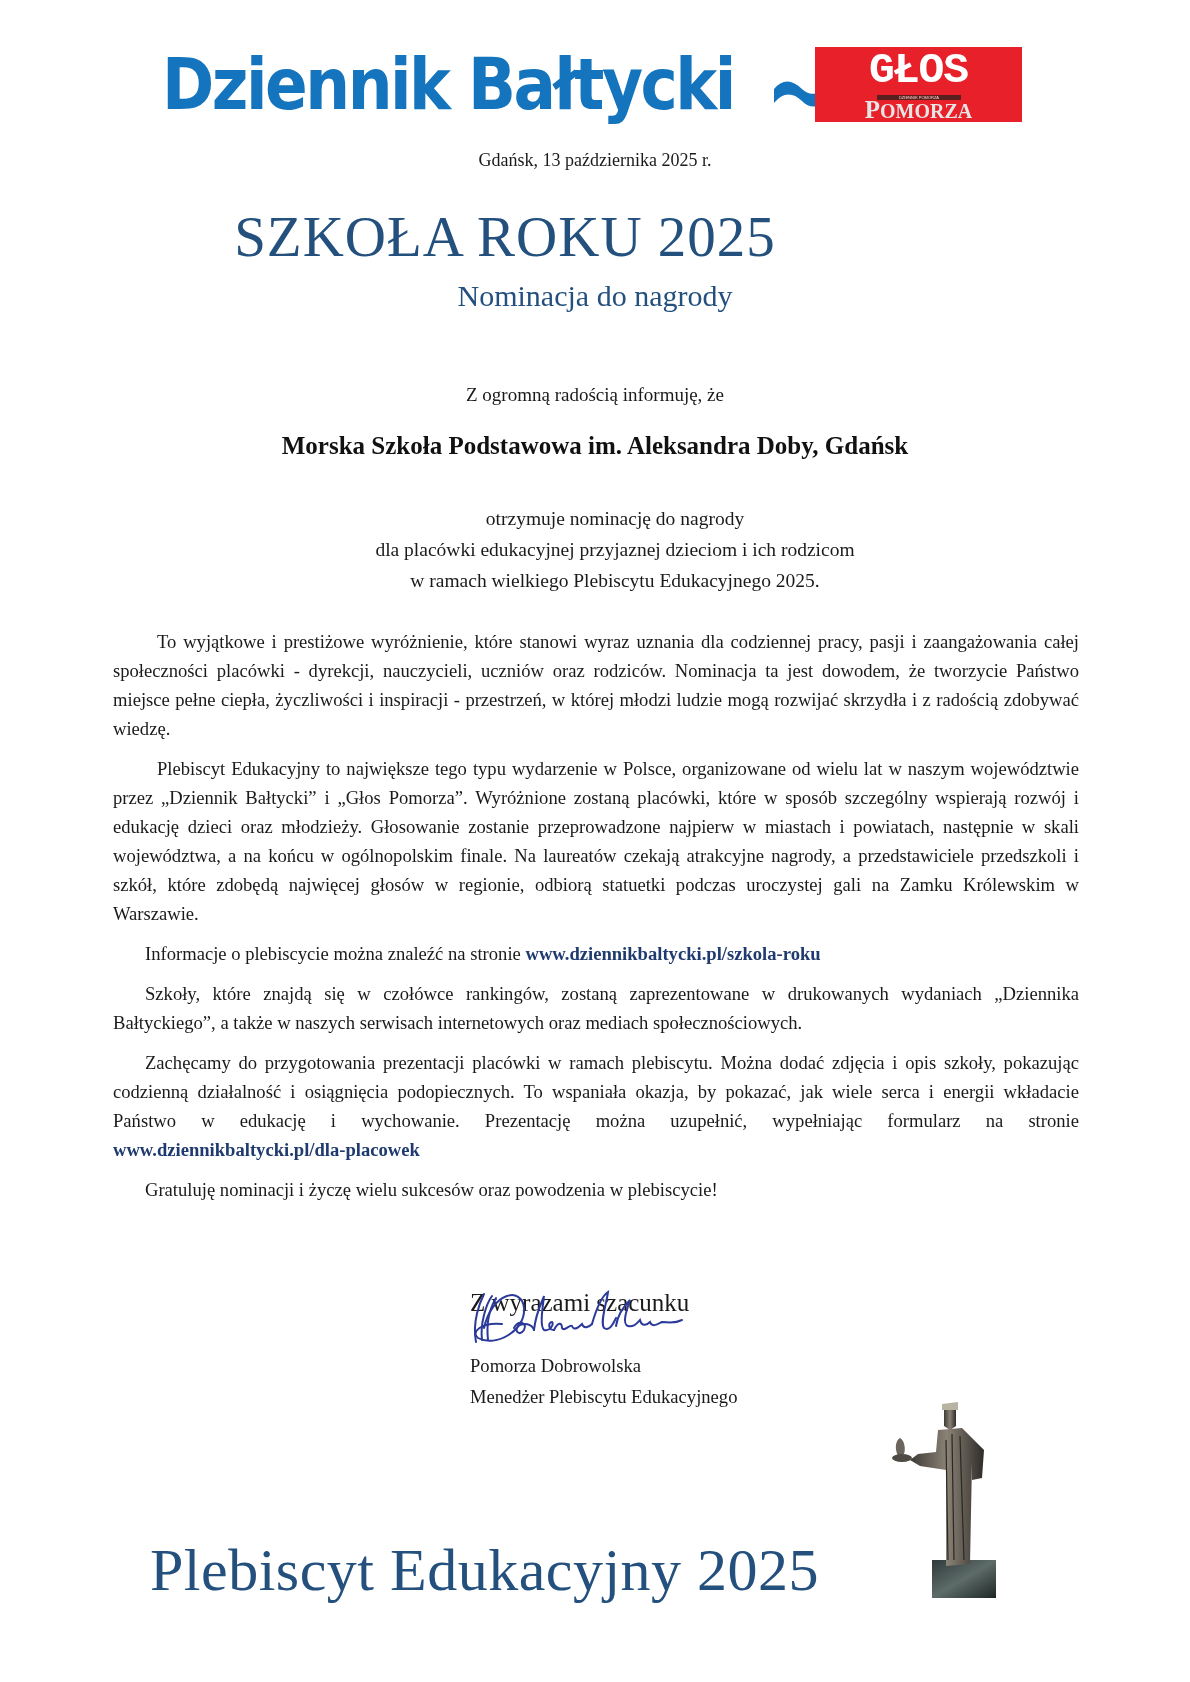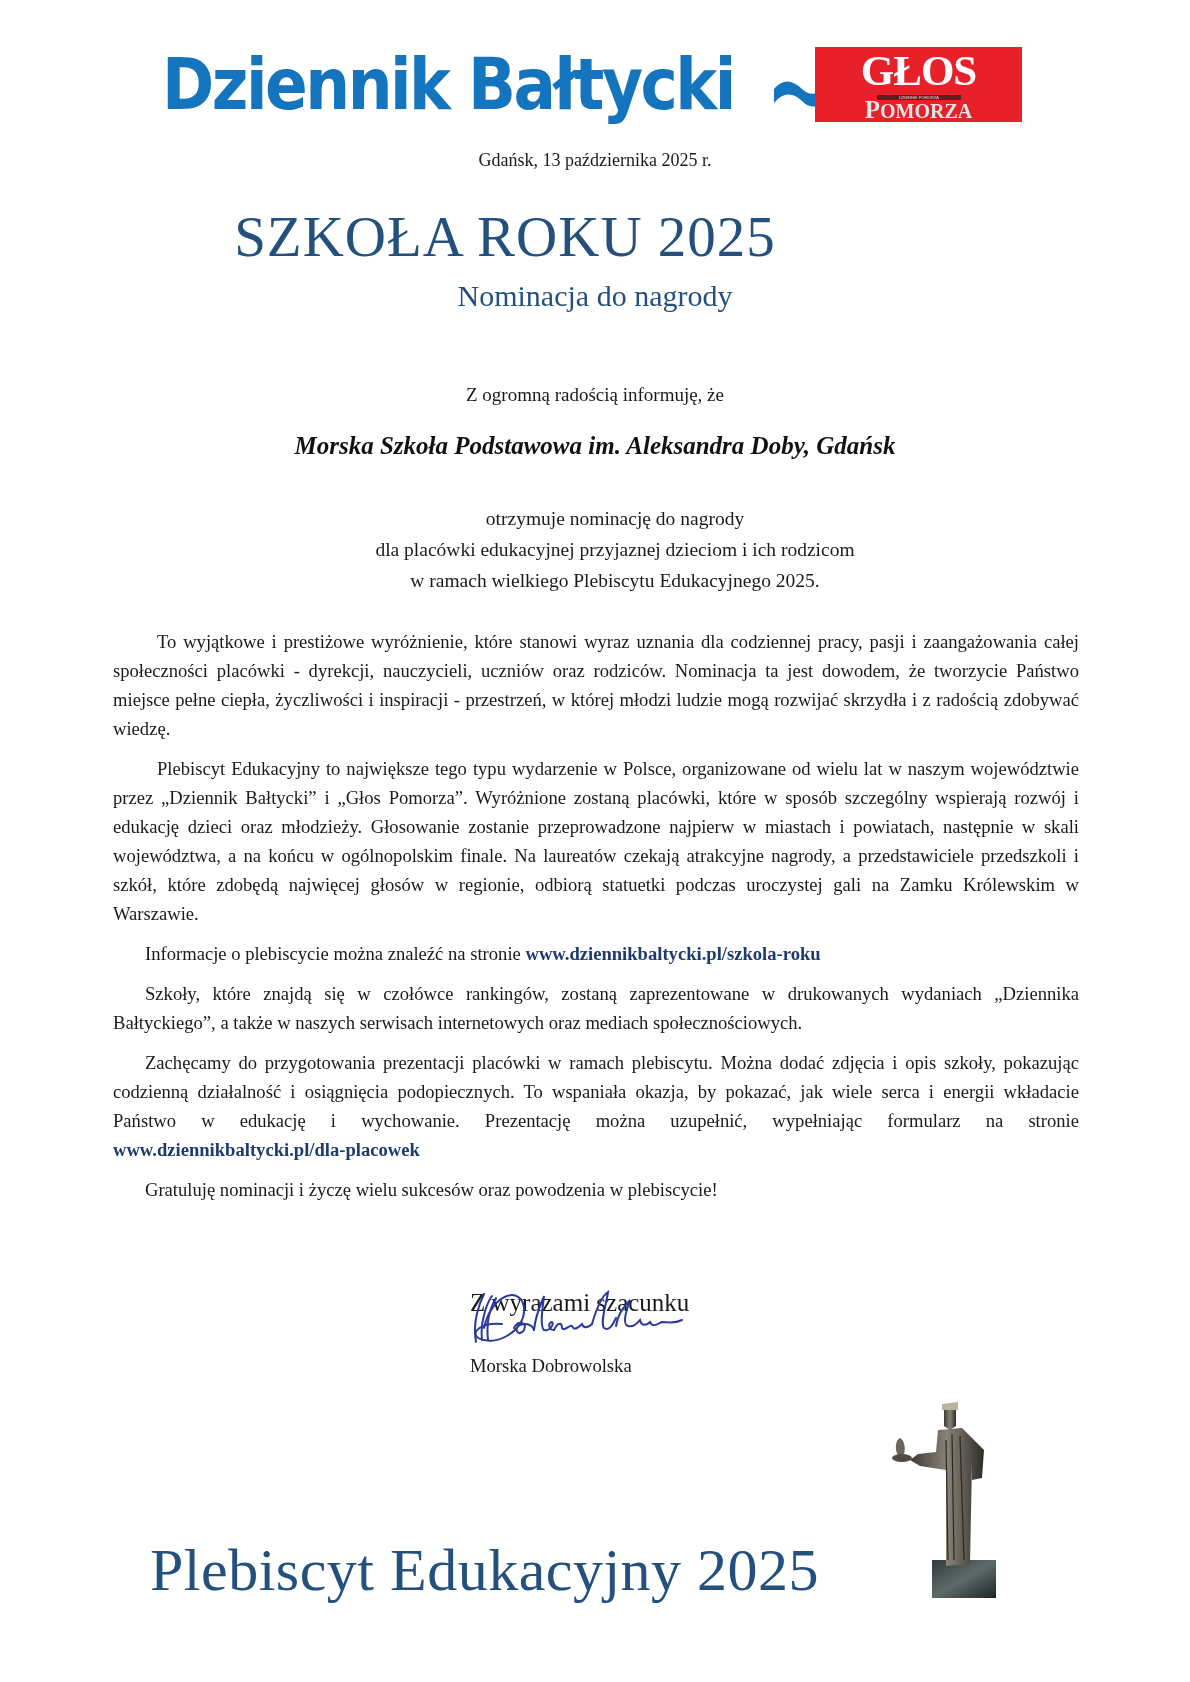--- a/index.html
+++ b/index.html
@@ -9,40 +9,40 @@
     .header { position: absolute; left: 0; top: 0; width: 1190px; height: 140px; }
     .logo-db { position: absolute; left: 162px; top: 44px; height: 80px; display: flex; align-items: center; gap: 32px; }
     .logo-db-text { font-family: "DejaVu Sans", "Liberation Sans", sans-serif; font-weight: bold;
                     font-size: 63px; color: #1474bd; letter-spacing: -2.5px; line-height: 1;
                     transform: scaleY(1.12); transform-origin: left center; }
     .logo-db-wave { margin-left: 6px; margin-top: 16px; }
 
     .logo-glos { position: absolute; left: 815px; top: 47px; width: 207px; height: 75px;
                  background: #e8202a; overflow: hidden; }
     .glos-top { position: absolute; left: 0; top: 2px; width: 100%; text-align: center;
-                font-family: Liberation Serif, serif; font-weight: bold; color: #ffffff;
+                font-family: Liberation Mono, monospace; font-weight: bold; color: #ffffff;
                 font-size: 43px; line-height: 1; letter-spacing: -1px; }
     .glos-strap { position: absolute; left: 62px; top: 48px; width: 84px; height: 5px; background: #5a1f1f;
                   font-size: 4px; color: #ffd6d6; text-align: center; line-height: 5px;
                   font-family: "Liberation Sans", sans-serif; }
     .glos-bottom { position: absolute; left: 0; top: 50px; width: 100%; text-align: center;
                    font-family: "Liberation Serif", serif; font-weight: bold; color: #e5e5e5;
                    font-size: 20px; line-height: 1; }
     .glos-bottom .cap { font-size: 25px; }
 
     .date { position: absolute; top: 150px; left: 0; width: 1190px; text-align: center; font-size: 18px; }
 
     .title { position: absolute; top: 208px; left: 0; width: 1010px; text-align: center;
              font-size: 57px; color: #24507e; letter-spacing: 1px; line-height: 1; }
     .subtitle { position: absolute; top: 281px; left: 0; width: 1190px; text-align: center;
                 font-size: 30px; color: #24507e; line-height: 1; }
 
     .intro { position: absolute; top: 384px; left: 0; width: 1190px; text-align: center; font-size: 19px; }
     .school { position: absolute; top: 432px; left: 0; width: 1190px; text-align: center;
-              font-size: 25px; font-weight: bold; color: #111; font-style: italic; }
+              font-size: 25px; font-weight: bold; color: #111; }
 
     .nom-lines { position: absolute; top: 503px; left: 0; width: 1190px; text-align: center;
                  font-size: 19.5px; line-height: 31px; padding-left: 20px; }
 
     .body { position: absolute; top: 627px; left: 113px; width: 966px; font-size: 18.6px; line-height: 29px; }
     .body p { margin: 0 0 11px 0; text-align: justify; text-indent: 44px; }
     .body p.indent-sm { text-indent: 32px; }
     .link { color: #1f3a6e; font-weight: bold; text-decoration: none; }
 
     .closing { position: absolute; top: 1289px; left: 470px; font-size: 25px; text-align: right; }
@@ -101,21 +101,22 @@
     <path d="M22 46 C30 10, 60 4, 62 26 C64 48, 34 66, 16 56 C8 50, 20 40, 40 42"></path>
     <path d="M52 46 C56 38, 66 40, 62 48 C58 54, 52 50, 56 44 C62 40, 70 42, 72 48"></path>
     <path d="M72 48 C74 30, 80 20, 82 14 C80 30, 78 44, 82 48 C88 50, 92 42, 90 40 C86 40, 86 48, 92 48"></path>
     <path d="M92 48 C96 40, 100 40, 100 46 C102 50, 108 42, 110 44 C112 50, 118 44, 120 42 C122 48, 128 44, 130 42"></path>
     <path d="M130 42 C134 28, 140 14, 146 10 C144 24, 138 40, 142 46 C148 50, 152 40, 154 36"></path>
     <path d="M154 44 C156 30, 164 22, 168 18 C164 30, 160 42, 166 44 C172 46, 176 40, 178 38 C180 46, 186 42, 188 40 C190 46, 196 42, 200 40 C206 40, 212 42, 220 38"></path>
   </g>
 </svg>
 
 <div class="signer">
-  <div>Morska Dobrowolska</div>
+  <div>Pomorza Dobrowolska</div>
+  <div>Menedżer Plebiscytu Edukacyjnego</div>
 </div>
 
 <div class="footer-title">Plebiscyt Edukacyjny 2025</div>
 
 <svg class="statuette" viewBox="0 0 140 200">
   <defs>
     <linearGradient id="bronze" x1="0" x2="1" y1="0" y2="0">
       <stop offset="0" stop-color="#3d3a36"></stop>
       <stop offset="0.5" stop-color="#8a8275"></stop>
       <stop offset="1" stop-color="#2e2b28"></stop>

